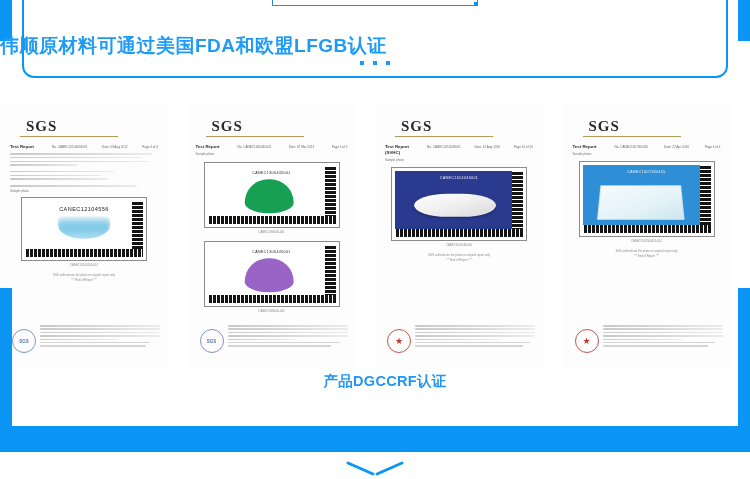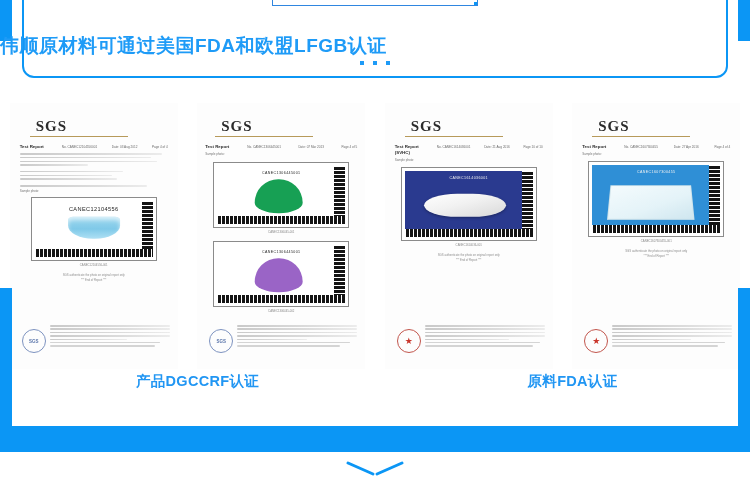--- a/index.html
+++ b/index.html
@@ -96,21 +96,21 @@
     left: 0;
     top: 103px;
     width: 750px;
     height: 300px;
     display: flex;
   }
   .cert-col {
     flex: 1;
     display: flex;
     flex-direction: column;
-    align-items: center;
+    align-items: flex-start;
     position: relative;
   }
 
   .cert-sheet {
     position: relative;
     width: 168px;
     height: 266px;
     background: #fdfdfd;
     overflow: hidden;
     padding: 6px 8px 0 8px;
@@ -588,21 +588,20 @@
           <div class="blur-row" style="width:94%;background:#d4d4d4"></div>
           <div class="blur-row" style="width:88%;background:#d4d4d4"></div>
         </div>
       </div>
     </div>
   </div>
 </div>
 
 <div class="labels-row">
   <div class="label-cell">产品DGCCRF认证</div>
-  <div class="label-cell">原料FDA认证</div>
 </div>
 
 <div class="footer-side-left"></div>
 <div class="footer-side-right"></div>
 <div class="footer-bar"></div>
 
 <div class="chevron-wrap">
   <svg class="chevron-svg" width="62" height="16" viewBox="0 0 62 16">
     <path d="M4 2 L29 13" stroke="#0b96f5" stroke-width="3" fill="none" stroke-linecap="round"></path>
     <path d="M58 2 L33 13" stroke="#0b96f5" stroke-width="3" fill="none" stroke-linecap="round"></path>

